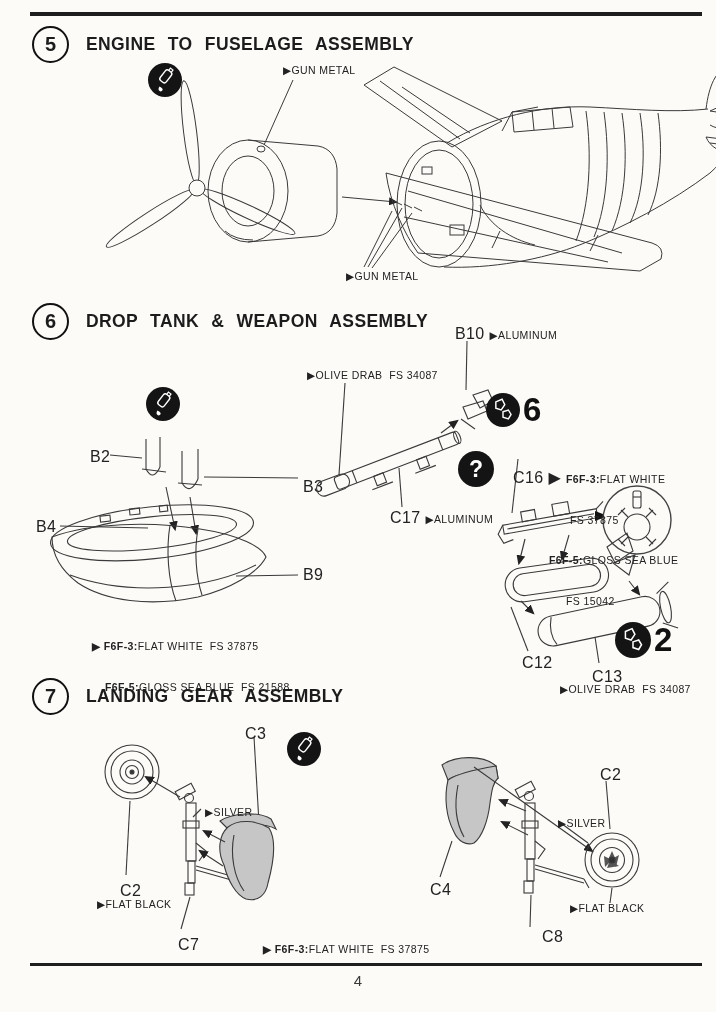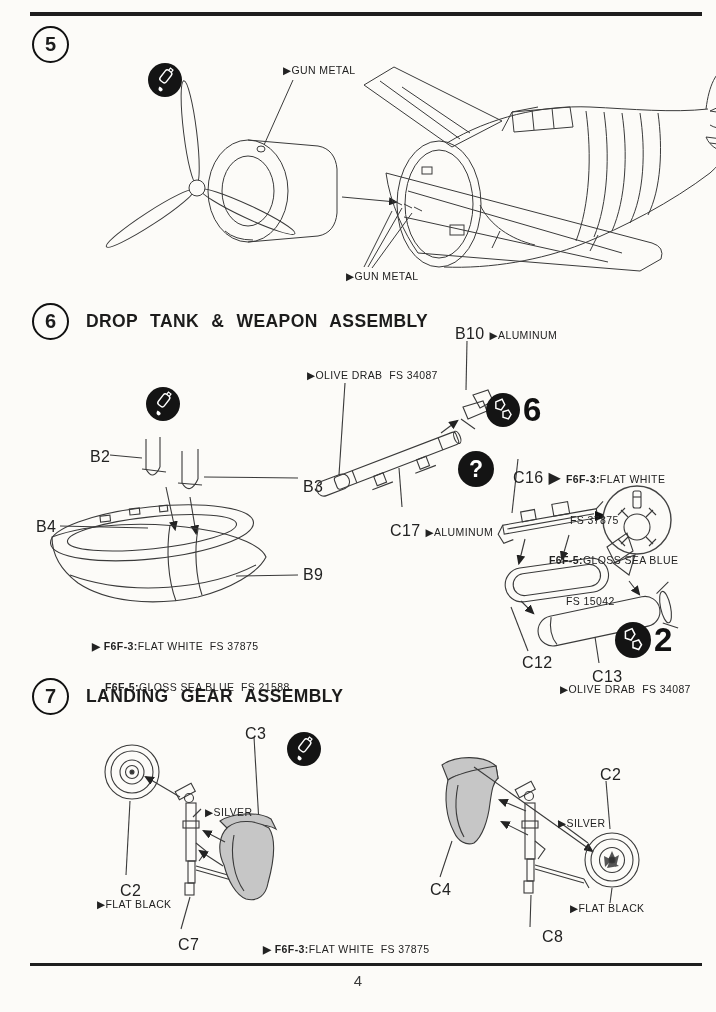--- a/index.html
+++ b/index.html
@@ -33,20 +33,21 @@
 <body>
 
 <div class="page">
 
   <div class="rule" style="left:30px;top:12px;width:672px;height:4px;"></div>
   <div class="rule" style="left:30px;top:963px;width:672px;height:3px;"></div>
   <div class="page-num">4</div>
 
   <div class="sec-header" style="left:32px;top:26px;">
     <div class="sec-num">5</div>
+    <div class="sec-title">ENGINE TO FUSELAGE ASSEMBLY</div>
   </div>
 
   <div class="badge" style="left:148px;top:63px;width:34px;height:34px;">
     <svg width="34" height="34" viewBox="0 0 34 34">
       <g transform="rotate(38 17 14)">
         <rect x="13.5" y="6.5" width="7.5" height="13" rx="2.5" fill="none" stroke="#fff" stroke-width="1.4"></rect>
         <path d="M15.8,6.5 L15.8,3.6 L19,3.6 L19,6.5" fill="none" stroke="#fff" stroke-width="1.2"></path>
       </g>
       <path d="M11.5,23.5 q-1.8,2.8 -0.2,4.3 q1.9,1.4 3.2,-0.5 q0.9,-1.9 -3,-3.8" fill="#fff"></path>
     </svg>
@@ -228,21 +229,21 @@
         <line x1="106" y1="145" x2="128" y2="145"></line>
       </g>
       <g>
         <line x1="40" y1="48" x2="34" y2="140"></line>
         <line x1="97" y1="172" x2="94" y2="133"></line>
       </g>
     </g>
   </svg>
   <div class="lbl" style="left:455px;top:327px;"><span class="code">B10 </span><span class="pn">▶ALUMINUM</span></div>
   <div class="lbl pn" style="left:307px;top:369px;">▶OLIVE DRAB  FS 34087</div>
-  <div class="lbl" style="left:390px;top:511px;margin-top:13px;"><span class="code">C17 </span><span class="pn">▶ALUMINUM</span></div>
+  <div class="lbl" style="left:390px;top:511px;"><span class="code">C17 </span><span class="pn">▶ALUMINUM</span></div>
 
   <div class="badge" style="left:486px;top:393px;width:34px;height:34px;">
     <svg width="34" height="34" viewBox="0 0 38 38">
       <path d="M11,10 l7,-3 l3,6 l-4,6 l-6,-2 z" fill="none" stroke="#fff" stroke-width="1.6"></path>
       <path d="M19,21 l6,-2 l3,5 l-3,5 l-6,-2 z" fill="none" stroke="#fff" stroke-width="1.6"></path>
     </svg>
   </div>
   <div class="qty-num" style="left:523px;top:393px;">6</div>
 
   <div class="badge" style="left:458px;top:451px;width:36px;height:36px;">

